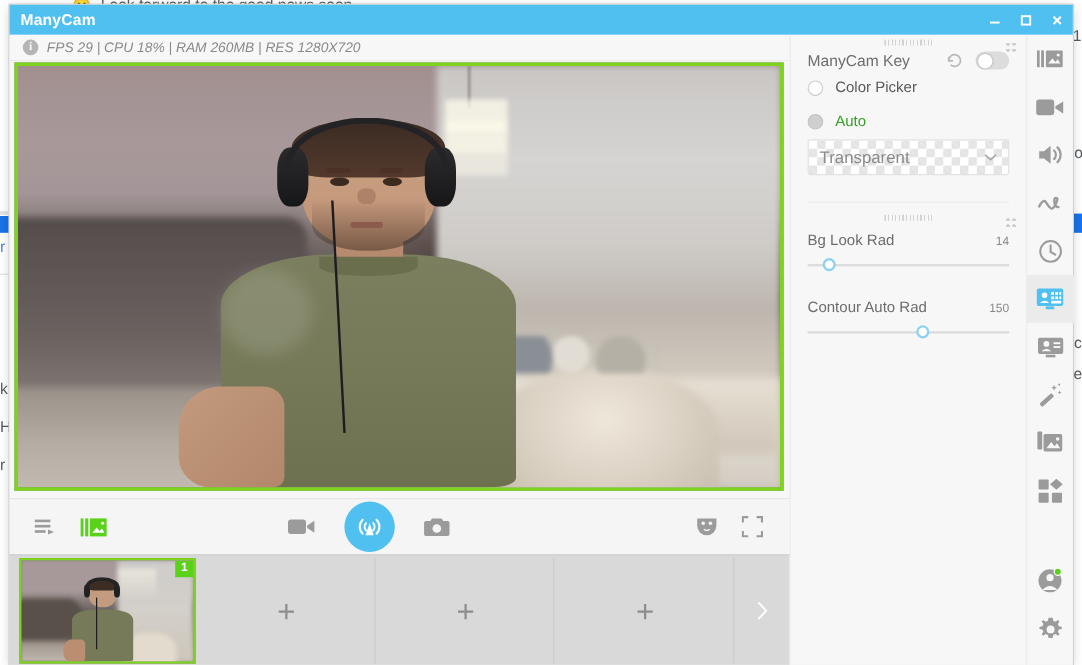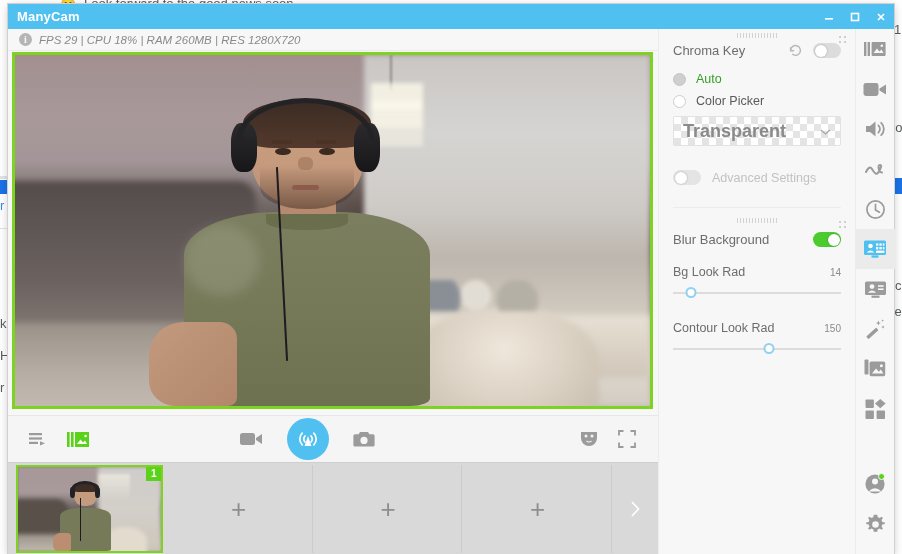--- a/index.html
+++ b/index.html
@@ -345,22 +345,22 @@
     display: flex; align-items: center;
     position: relative; overflow: hidden;
     background-color: #ffffff;
     background-image:
       linear-gradient(45deg, #e4e4e4 25%, transparent 25%, transparent 75%, #e4e4e4 75%),
       linear-gradient(45deg, #e4e4e4 25%, transparent 25%, transparent 75%, #e4e4e4 75%);
     background-size: 14px 14px;
     background-position: 0 0, 7px 7px;
   }
   .select-text {
-    font-size: 18px; color: #8a8a8a; margin-left: 9px;
-    position: relative; z-index: 2; font-weight: bold;
+    font-size: 14px; color: #8a8a8a; margin-left: 9px;
+    position: relative; z-index: 2;
   }
   .caret { margin-left: auto; margin-right: 9px; color: #a8a8a8; position: relative; z-index: 2; }
 
   .adv-row { display: flex; align-items: center; margin-top: 24px; }
   .toggle.dim { background: #e4e4e4; margin-left: 0; margin-right: 11px; }
   .adv-label { font-size: 12.5px; color: #c2c2c2; }
 
   .divider { height: 1px; background: #ececec; margin-top: 22px; }
 
   .slider-row {
@@ -577,81 +577,69 @@
       </svg>
     </div>
   </div>
 
   <div id="panel">
 
     <div class="panel-section">
       <div class="grip"></div>
       <div class="dots"></div>
       <div class="sec-head">
-        <span class="sec-title">Chroma Key</span>
+        <span class="sec-title">ManyCam Key</span>
         <span class="reset-btn">
           <svg width="15" height="15" viewBox="0 0 15 15" fill="none" stroke="currentColor" stroke-width="1.4">
             <path d="M2.6 7.5 a4.9 4.9 0 1 1 1.6 3.6"></path>
             <path d="M2.6 4.2 V7.7 H6.1"></path>
           </svg>
         </span>
         <span class="toggle">
             <span class="knob"></span>
           </span>
       </div>
 
+      <div class="radio-row" style="margin-top:8px;">
+        <span class="radio"></span>
+        <span class="radio-label">Color Picker</span>
+      </div>
       <div class="radio-row">
         <span class="radio sel"></span>
         <span class="radio-label active">Auto</span>
-      </div>
-      <div class="radio-row" style="margin-top:8px;">
-        <span class="radio"></span>
-        <span class="radio-label">Color Picker</span>
       </div>
 
       <div class="select">
         <span class="select-text">Transparent</span>
         <span class="caret">
           <svg width="11" height="8" viewBox="0 0 11 8" fill="none" stroke="currentColor" stroke-width="1.3">
               <path d="M1 2 L5.5 6 L10 2"></path>
             </svg>
         </span>
       </div>
 
-      <div class="adv-row">
-        <span class="toggle dim">
-            <span class="knob"></span>
-          </span>
-        <span class="adv-label">Advanced Settings</span>
-      </div>
 
       <div class="divider"></div>
     </div>
 
     <div class="panel-section" style="padding-top:6px;">
       <div class="grip" style="top:10px;"></div>
       <div class="dots" style="top:12px;"></div>
-      <div class="sec-head" style="padding-top:18px;">
-        <span class="sec-title">Blur Background</span>
-        <span class="toggle on" style="margin-left:auto;">
-            <span class="knob"></span>
-          </span>
-      </div>
 
       <div class="slider-row">
         <span class="slider-name">Bg Look Rad</span>
         <span class="slider-val">14</span>
       </div>
       <div class="slider-track">
         <span class="rail"></span>
         <span class="knob2" style="left:11%;"></span>
       </div>
 
       <div class="slider-row" style="margin-top:22px;">
-        <span class="slider-name">Contour Look Rad</span>
+        <span class="slider-name">Contour Auto Rad</span>
         <span class="slider-val">150</span>
       </div>
       <div class="slider-track">
         <span class="rail"></span>
         <span class="knob2" style="left:57%;"></span>
       </div>
     </div>
   </div>
 
   <div id="rail">

